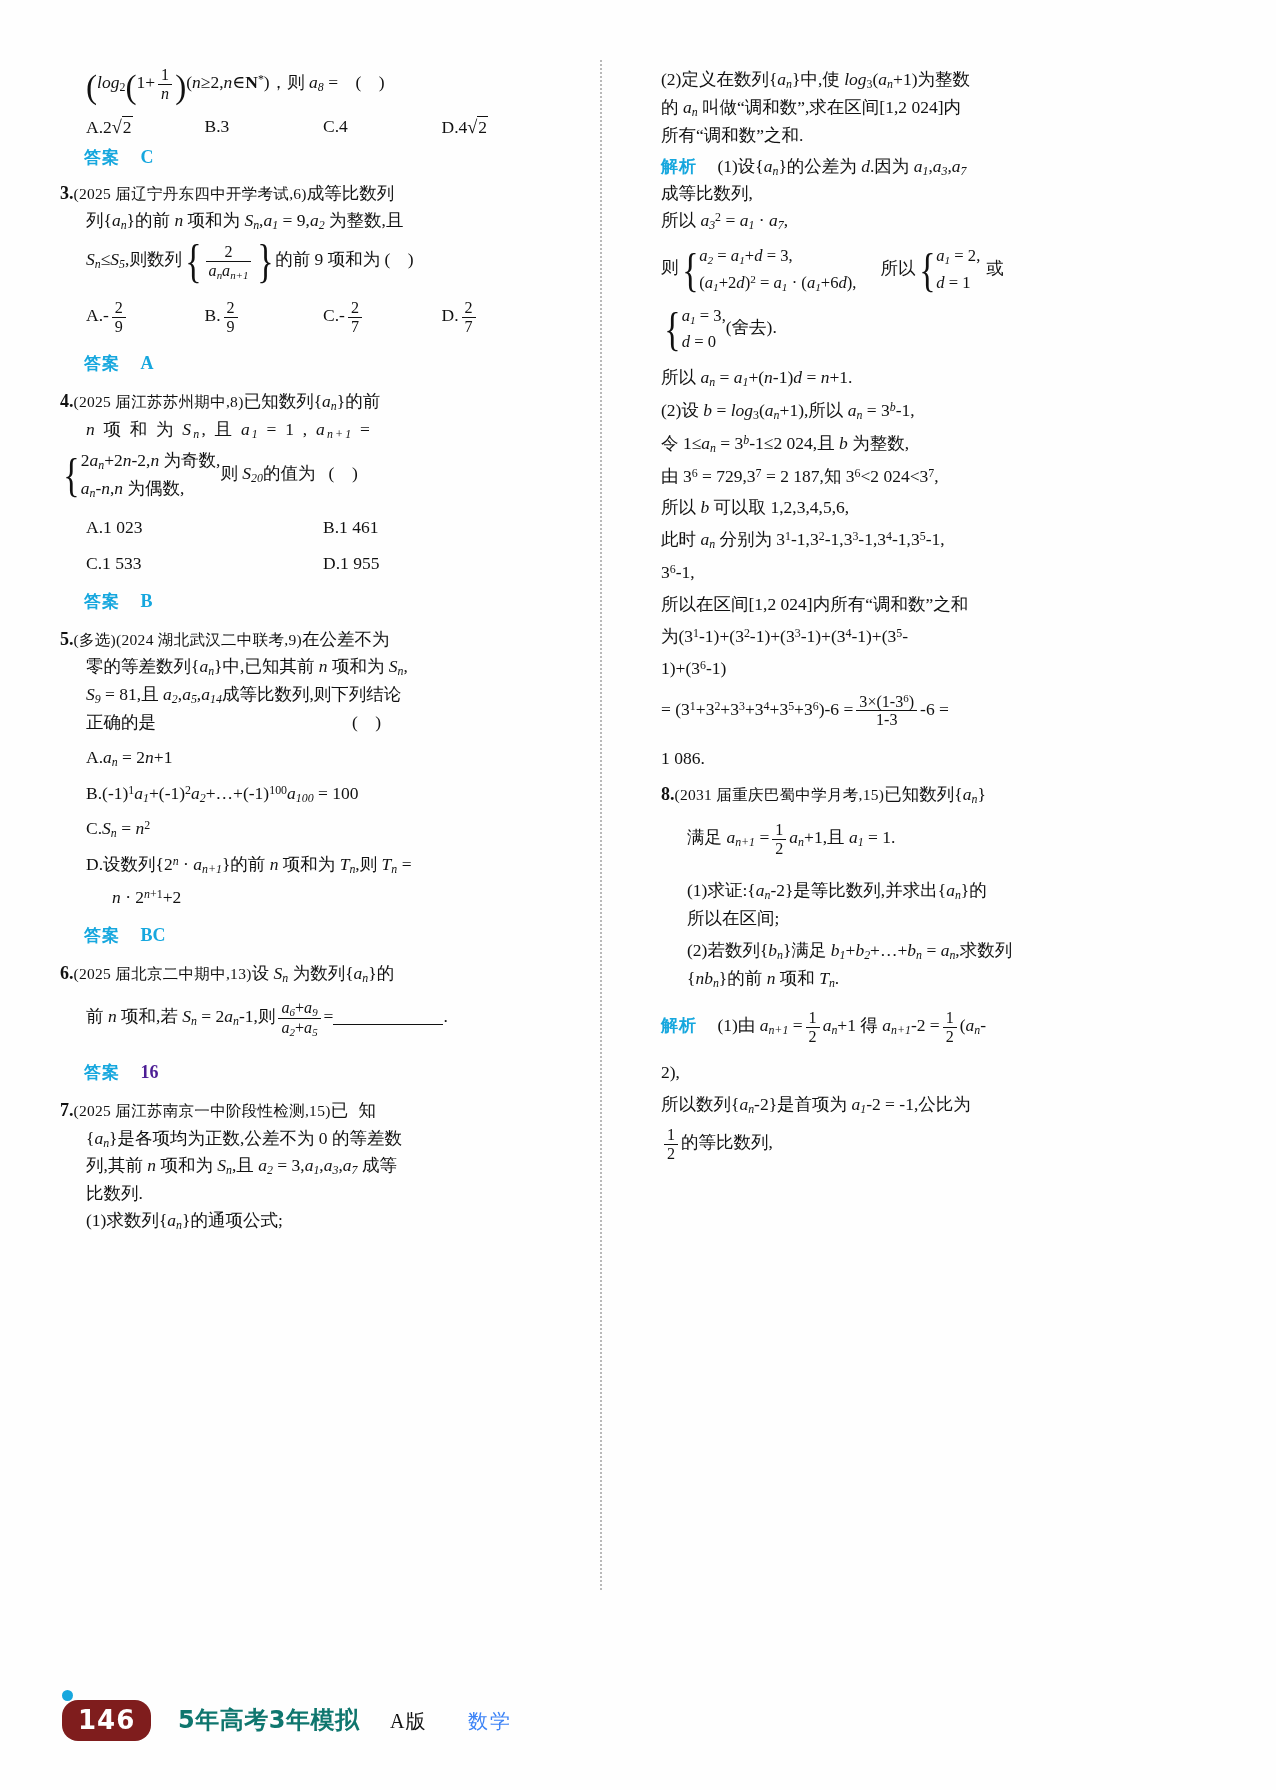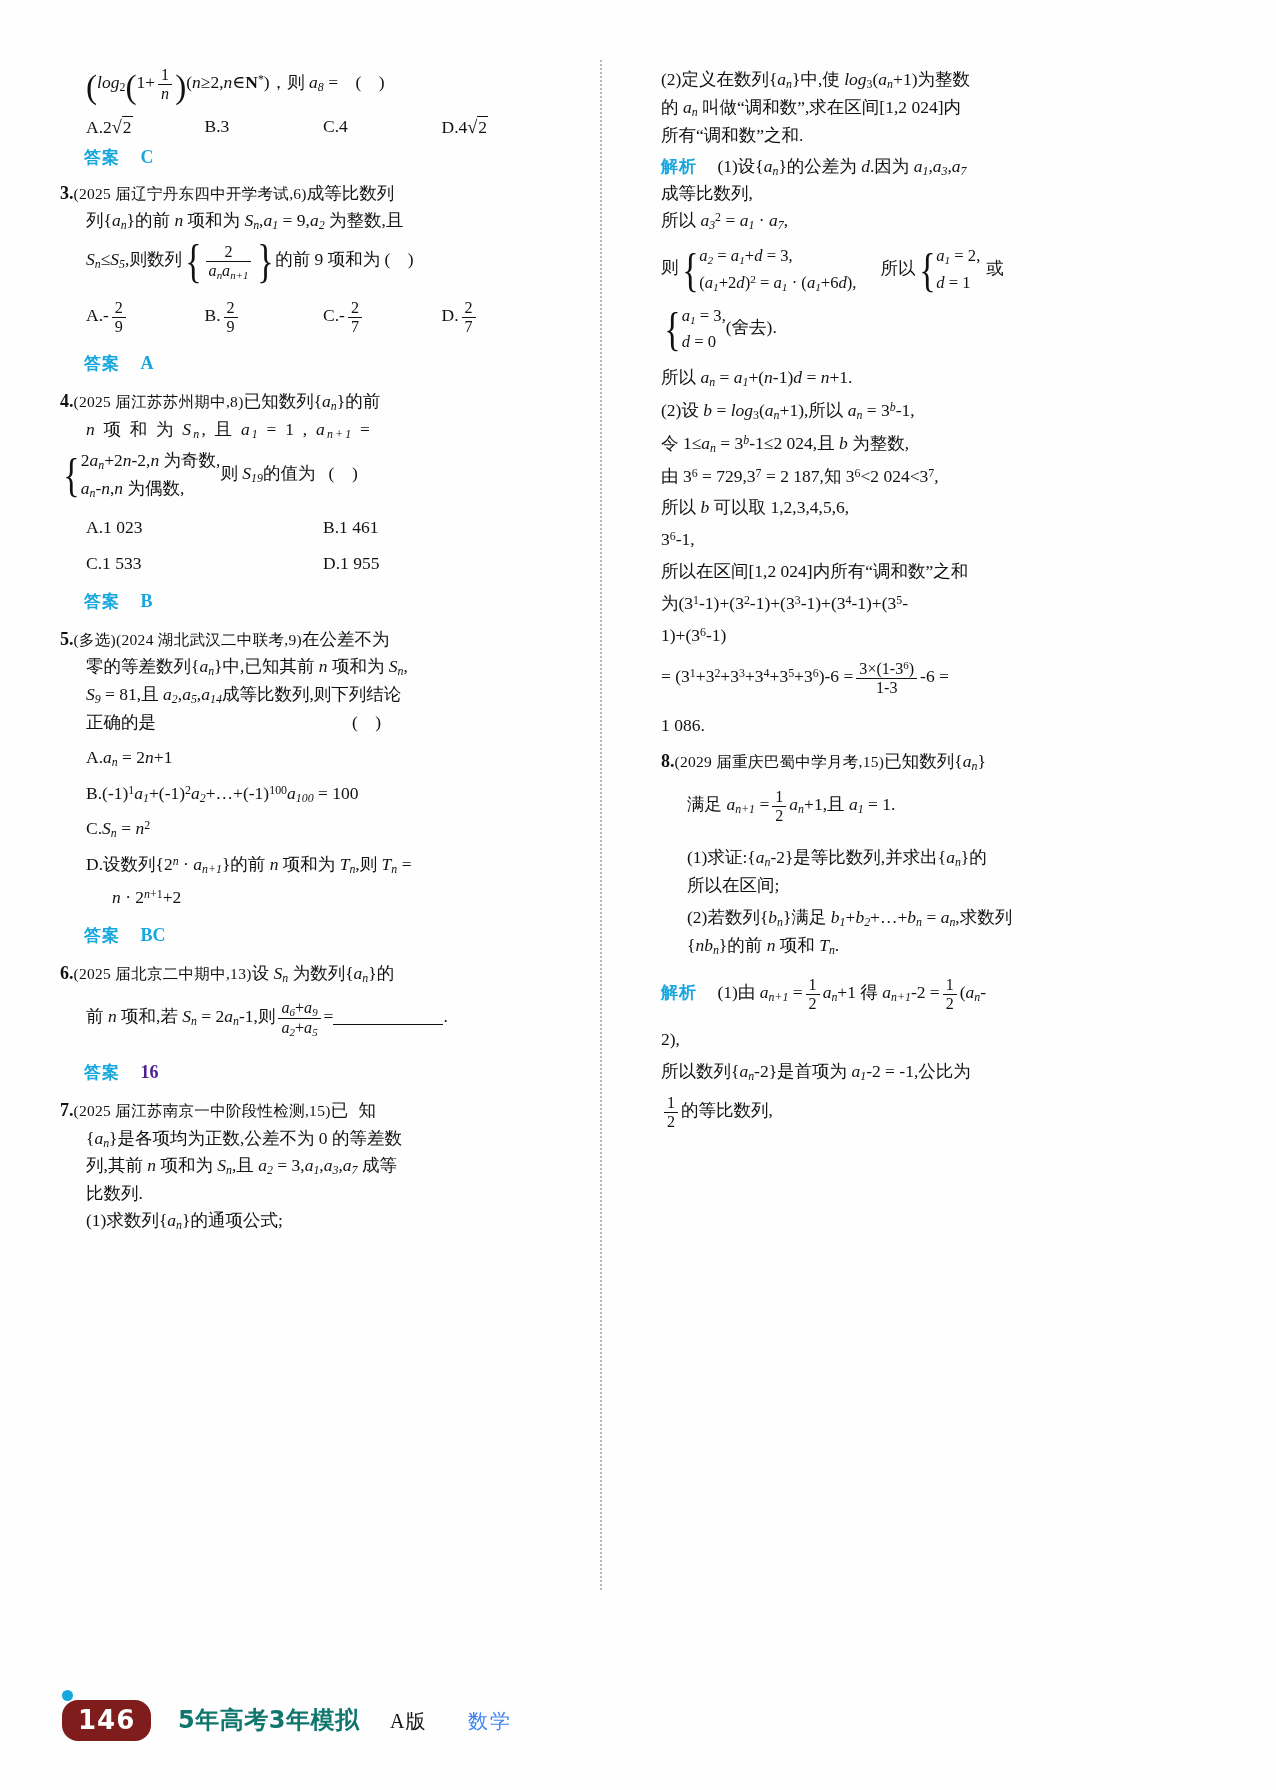--- a/index.html
+++ b/index.html
@@ -202,21 +202,21 @@
         <div class="line indent" style="letter-spacing:2.2px;">
           <span class="m">n</span> 项 和 为 <span class="m">S</span><sub>n</sub>, 且 <span class="m">a</span><sub>1</sub> = 1 , <span class="m">a</span><sub>n+1</sub> =
         </div>
         <div class="line" style="padding-top:4px;">
           <span class="sysbox">
             <span class="brace">{</span>
             <span class="sysrows">
               <span>2<span class="m">a</span><sub>n</sub>+2<span class="m">n</span>-2,<span class="m">n</span> 为奇数,</span>
               <span><span class="m">a</span><sub>n</sub>-<span class="m">n</span>,<span class="m">n</span> 为偶数,</span>
             </span>
-          </span><span>则 <span class="m">S</span><sub>19</sub>的值为&nbsp;&nbsp;&nbsp;(&nbsp;&nbsp;&nbsp;&nbsp;)</span>
+          </span><span>则 <span class="m">S</span><sub>20</sub>的值为&nbsp;&nbsp;&nbsp;(&nbsp;&nbsp;&nbsp;&nbsp;)</span>
         </div>
         <div class="line indent opts opt2" style="padding-top:12px;">
           <span>A.1 023</span>
           <span>B.1 461</span>
         </div>
         <div class="line indent opts opt2" style="padding-top:10px;">
           <span>C.1 533</span>
           <span>D.1 955</span>
         </div>
         <div class="line ansline" style="padding-top:12px;">
@@ -349,38 +349,41 @@
         <div class="line" style="padding-top:6px;">
           令 1≤<span class="m">a</span><sub>n</sub> = 3<sup><span class="m">b</span></sup>-1≤2 024,且 <span class="m">b</span> 为整数,
         </div>
         <div class="line" style="padding-top:6px;">
           由 3<sup>6</sup> = 729,3<sup>7</sup> = 2 187,知 3<sup>6</sup>&lt;2 024&lt;3<sup>7</sup>,
         </div>
         <div class="line" style="padding-top:6px;">
           所以 <span class="m">b</span> 可以取 1,2,3,4,5,6,
         </div>
         <div class="line" style="padding-top:6px;">
+          此时 <span class="m">a</span><sub>n</sub> 分别为 3<sup>1</sup>-1,3<sup>2</sup>-1,3<sup>3</sup>-1,3<sup>4</sup>-1,3<sup>5</sup>-1,
+        </div>
+        <div class="line" style="padding-top:6px;">
           3<sup>6</sup>-1,
         </div>
         <div class="line" style="padding-top:6px;">所以在区间[1,2 024]内所有“调和数”之和</div>
         <div class="line" style="padding-top:6px;">
           为(3<sup>1</sup>-1)+(3<sup>2</sup>-1)+(3<sup>3</sup>-1)+(3<sup>4</sup>-1)+(3<sup>5</sup>-
         </div>
         <div class="line" style="padding-top:6px;">
           1)+(3<sup>6</sup>-1)
         </div>
         <div class="line" style="padding-top:10px;padding-bottom:8px;">
           = (3<sup>1</sup>+3<sup>2</sup>+3<sup>3</sup>+3<sup>4</sup>+3<sup>5</sup>+3<sup>6</sup>)-6 =<span class="frac"><span class="num">3×(1-3<sup>6</sup>)</span><span class="den">1-3</span></span>-6 =
         </div>
         <div class="line" style="padding-top:8px;">1 086.</div>
       </div>
 
       <div class="qblock" style="margin-top:10px;">
         <div class="line">
-          <span class="qnum">8.</span><span class="src">(2029 届重庆巴蜀中学月考,15)</span>已知数列{<span class="m">a</span><sub>n</sub>}
+          <span class="qnum">8.</span><span class="src">(2031 届重庆巴蜀中学月考,15)</span>已知数列{<span class="m">a</span><sub>n</sub>}
         </div>
         <div class="line indent" style="padding-top:12px;padding-bottom:10px;">
           满足 <span class="m">a</span><sub>n+1</sub> =<span class="frac"><span class="num">1</span><span class="den">2</span></span><span class="m">a</span><sub>n</sub>+1,且 <span class="m">a</span><sub>1</sub> = 1.
         </div>
         <div class="line indent" style="padding-top:10px;">
           (1)求证:{<span class="m">a</span><sub>n</sub>-2}是等比数列,并求出{<span class="m">a</span><sub>n</sub>}的
         </div>
         <div class="line indent">所以在区间;</div>
         <div class="line indent" style="padding-top:6px;">
           (2)若数列{<span class="m">b</span><sub>n</sub>}满足 <span class="m">b</span><sub>1</sub>+<span class="m">b</span><sub>2</sub>+…+<span class="m">b</span><sub>n</sub> = <span class="m">a</span><sub>n</sub>,求数列

